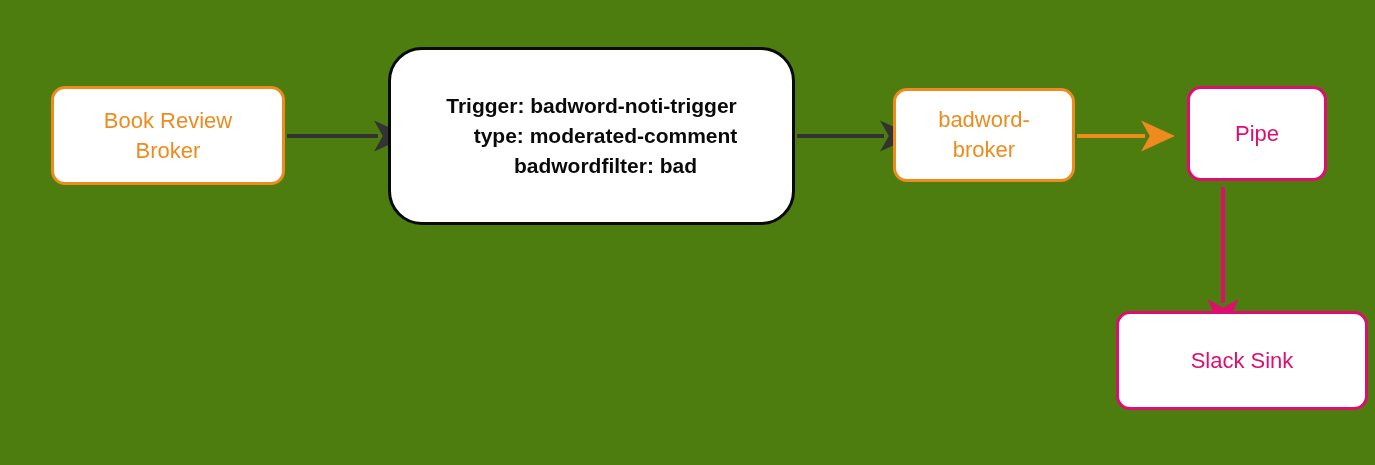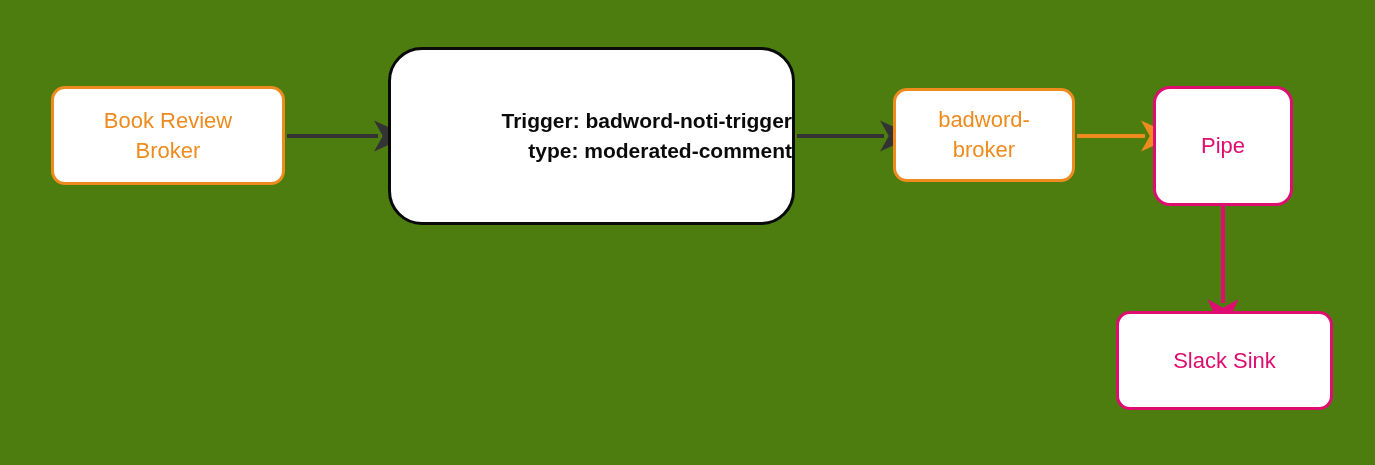--- a/index.html
+++ b/index.html
@@ -50,45 +50,44 @@
 
   
   #node-trigger {
     left: 388px; top: 47px;
     width: 407px; height: 178px;
     border: 3.5px solid #0a0a0a;
     border-radius: 34px;
     color: #0a0a0a;
     font-size: 21px;
     flex-direction: column;
-    align-items: flex-end;
   }
   #node-trigger .trig-line {
     display: block;
     white-space: nowrap;
     line-height: 1.42;
   }
   #node-trigger .k { font-weight: bold; margin-left: 28px; }
   #node-trigger .v { font-weight: bold; }
   #node-trigger .all-bold { font-weight: bold; }
 
   
   .node.crimson {
     border: 3.5px solid #DE0D6F;
     border-radius: 14px;
     color: #DE0D6F;
     font-size: 22px;
   }
   #node-pipe {
-    left: 1153px; top: 86px;
-    width: 140px; height: 120px; border-radius: 17px;
+    left: 1187px; top: 86px;
+    width: 140px; height: 95px;
   }
   #node-slack-sink {
     left: 1116px; top: 311px;
-    width: 217px; height: 99px;
+    width: 252px; height: 99px;
   }
 
   
   .edge-svg {
     position: absolute;
     left: 0; top: 0;
     width: 1375px; height: 465px;
     overflow: visible;
     pointer-events: none;
   }
@@ -121,20 +120,21 @@
   </svg>
 
   <div class="node broker" id="node-book-review-broker">
     <span class="node-label">Book Review
 Broker</span>
   </div>
 
   <div class="node" id="node-trigger">
     <span class="trig-line all-bold">Trigger: badword-noti-trigger</span>
     <span class="trig-line"><span class="k">type</span><span class="v">: moderated-comment</span></span>
+    <span class="trig-line"><span class="k">badwordfilter</span><span class="v">: bad</span></span>
   </div>
 
   <div class="node broker" id="node-badword-broker">
     <span class="node-label">badword-
 broker</span>
   </div>
 
   <div class="node crimson" id="node-pipe">
     <span class="node-label">Pipe</span>
   </div>

